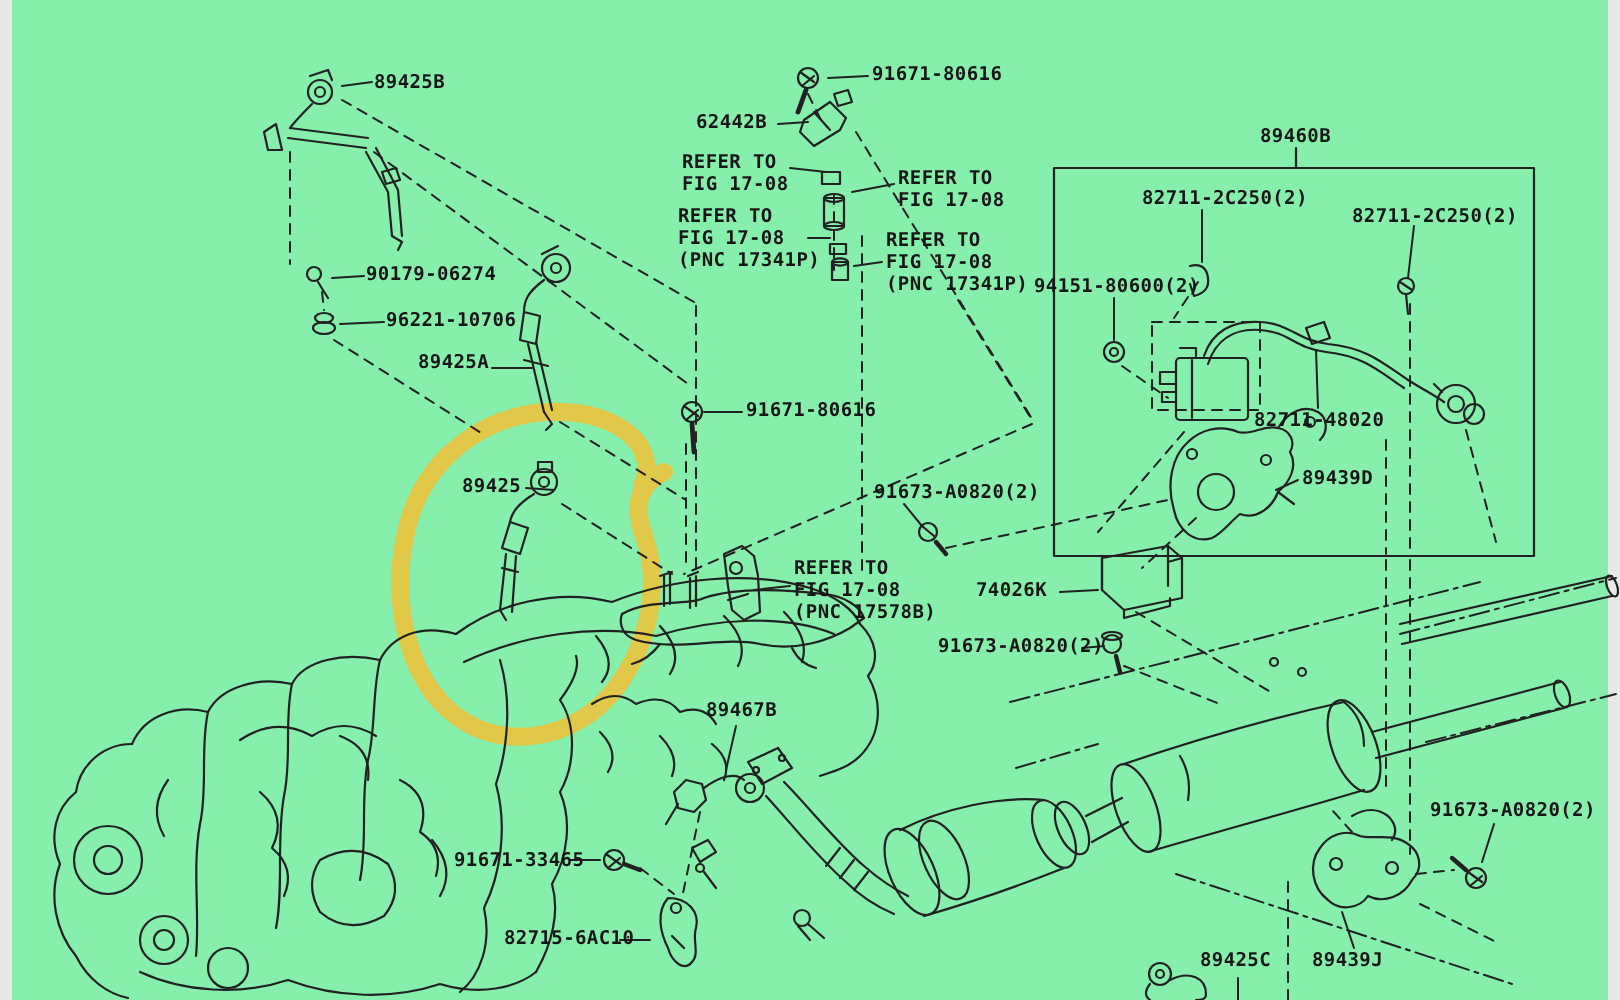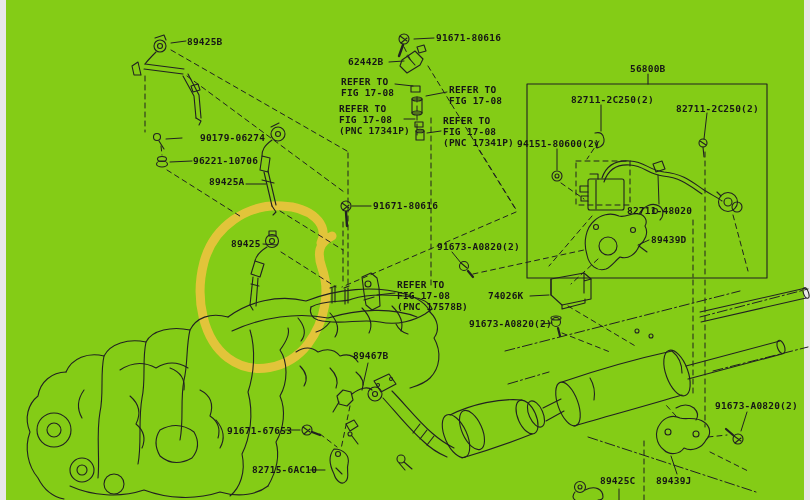--- a/index.html
+++ b/index.html
@@ -1,16 +1,16 @@
 <!DOCTYPE html>
 <html><head>
 <meta charset="utf-8">
 <style>
   html,body{margin:0;padding:0;background:#fff;}
-  #stage{position:relative;width:810px;height:500px;background:#84cc16;overflow:hidden;
+  #stage{position:relative;width:810px;height:500px;background:#86efac;overflow:hidden;
          font-family:"DejaVu Sans Mono", monospace;}
   #stage svg{position:absolute;left:0;top:0;}
   .lbl{position:absolute;font-weight:bold;font-size:9.5px;line-height:11px;
        letter-spacing:.2px;color:#161616;white-space:pre;z-index:5;}
   .strip{position:absolute;top:0;width:6px;height:500px;background:#e8e8e8;}
 </style>
 </head>
 <body>
 
 <div id="stage">
@@ -334,49 +334,49 @@
 
     <g>
       <circle cx="580" cy="487" r="5.5"></circle>
         <circle cx="580" cy="487" r="2"></circle>
       <path d="M585,490 C595,485 603,489 603,497 C603,500 600,500 598,500"></path>
       <path d="M575,492 q-4,5 0,8"></path>
     </g>
   </svg>
 
   <div class="lbl" style="left:187px;top:36px">89425B</div>
-  <div class="lbl" style="left:200px;top:132px">90179-06274</div>
+  <div class="lbl" style="left:183px;top:132px">90179-06274</div>
   <div class="lbl" style="left:193px;top:155px">96221-10706</div>
   <div class="lbl" style="left:209px;top:176px">89425A</div>
   <div class="lbl" style="left:436px;top:32px">91671-80616</div>
   <div class="lbl" style="left:348px;top:56px">62442B</div>
   <div class="lbl" style="left:341px;top:76px">REFER TO
 FIG 17-08</div>
   <div class="lbl" style="left:449px;top:84px">REFER TO
 FIG 17-08</div>
   <div class="lbl" style="left:339px;top:103px">REFER TO
 FIG 17-08
 (PNC 17341P)</div>
   <div class="lbl" style="left:443px;top:115px">REFER TO
 FIG 17-08
 (PNC 17341P)</div>
-  <div class="lbl" style="left:630px;top:63px">56800B</div>
+  <div class="lbl" style="left:630px;top:63px">89460B</div>
   <div class="lbl" style="left:571px;top:94px">82711-2C250(2)</div>
   <div class="lbl" style="left:676px;top:103px">82711-2C250(2)</div>
   <div class="lbl" style="left:517px;top:138px">94151-80600(2)</div>
   <div class="lbl" style="left:627px;top:205px">82711-48020</div>
   <div class="lbl" style="left:651px;top:234px">89439D</div>
   <div class="lbl" style="left:231px;top:238px">89425</div>
   <div class="lbl" style="left:373px;top:200px">91671-80616</div>
   <div class="lbl" style="left:437px;top:241px">91673-A0820(2)</div>
   <div class="lbl" style="left:397px;top:279px">REFER TO
 FIG 17-08
 (PNC 17578B)</div>
   <div class="lbl" style="left:488px;top:290px">74026K</div>
   <div class="lbl" style="left:469px;top:318px">91673-A0820(2)</div>
   <div class="lbl" style="left:353px;top:350px">89467B</div>
-  <div class="lbl" style="left:227px;top:425px">91671-67653</div>
+  <div class="lbl" style="left:227px;top:425px">91671-33465</div>
   <div class="lbl" style="left:252px;top:464px">82715-6AC10</div>
   <div class="lbl" style="left:715px;top:400px">91673-A0820(2)</div>
   <div class="lbl" style="left:600px;top:475px">89425C</div>
   <div class="lbl" style="left:656px;top:475px">89439J</div>
 
 </div>
 
 </body></html>

